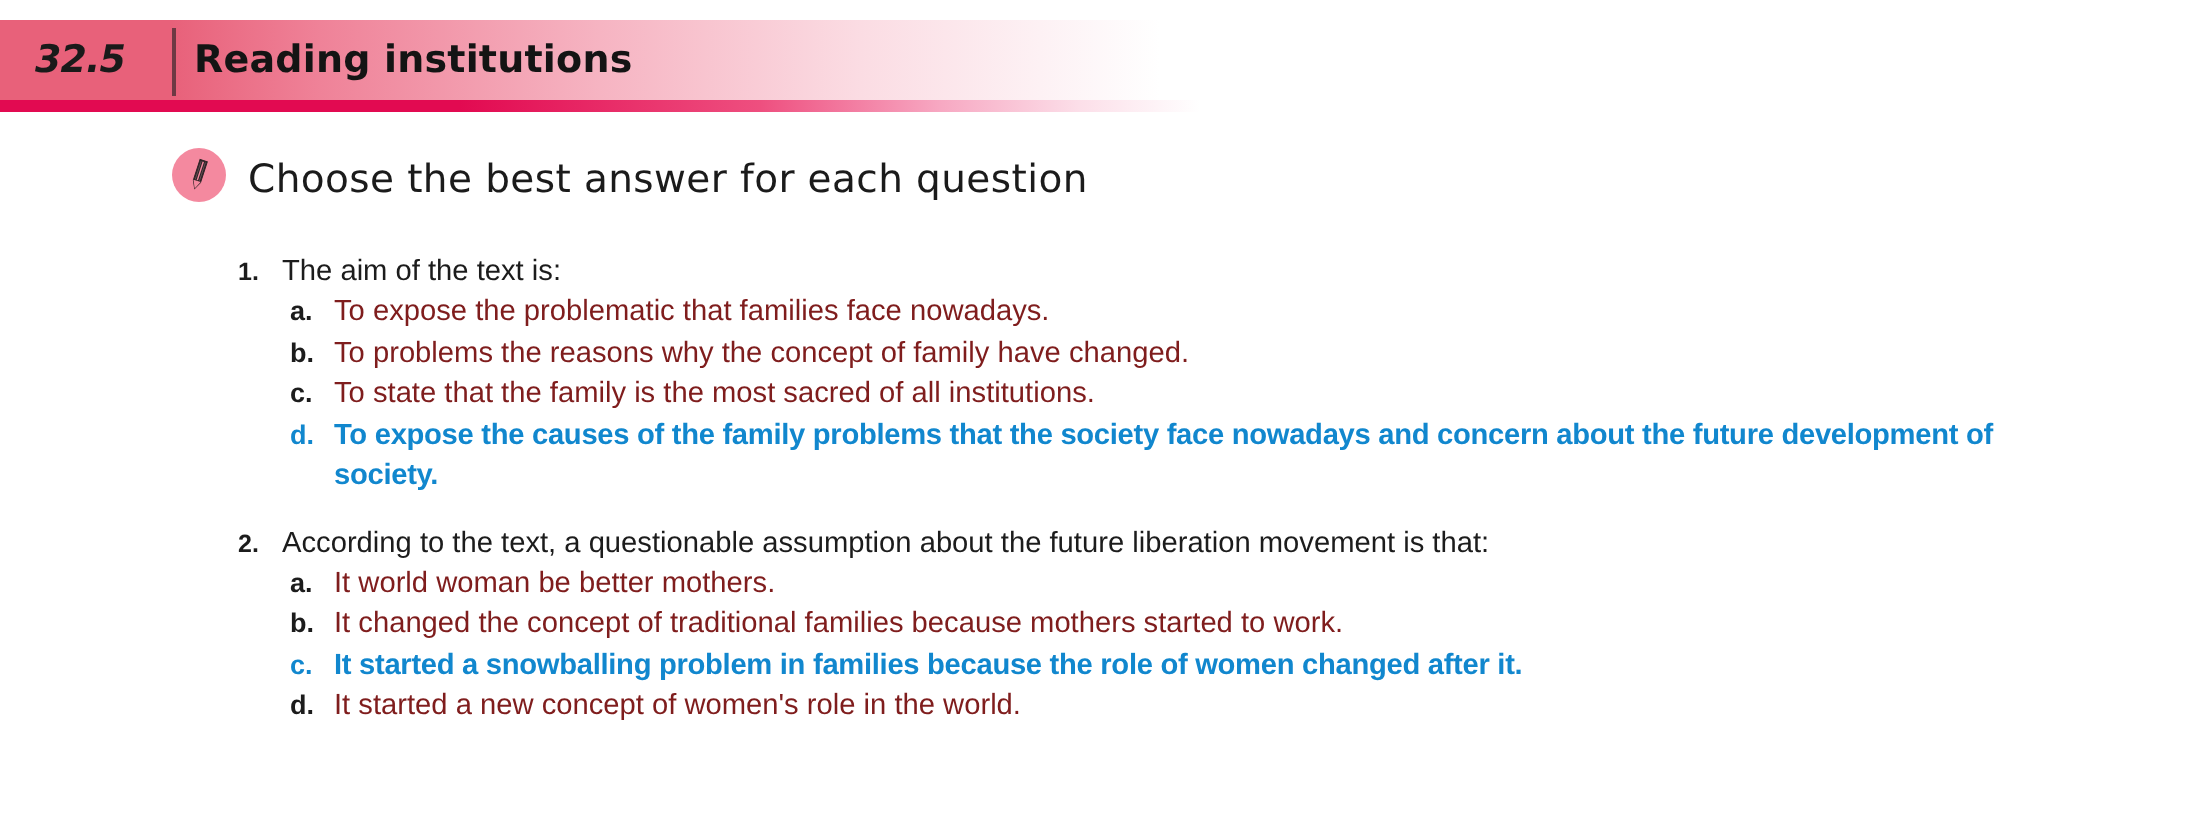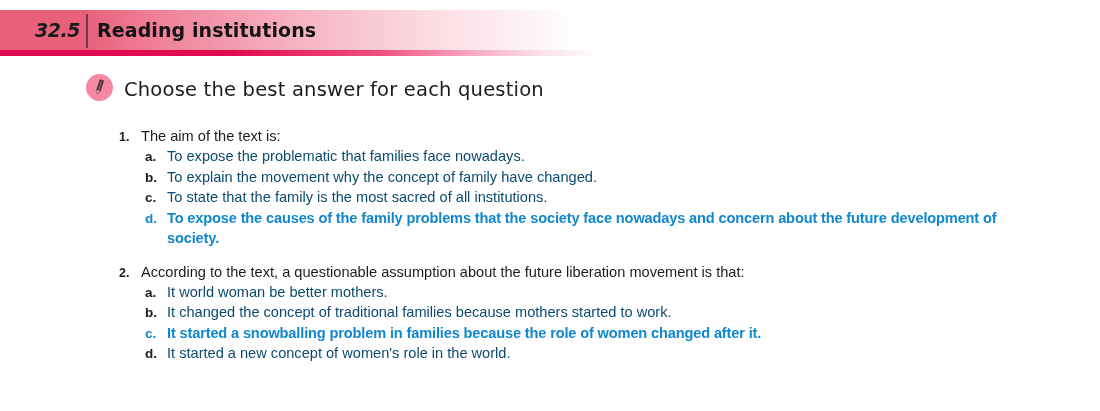--- a/index.html
+++ b/index.html
@@ -69,21 +69,21 @@
     background: #58323b;
     opacity: .85;
   }
   .header-number {
     position: absolute;
     left: 0;
     top: 0;
     width: 80px;
     height: 40px;
     line-height: 40px;
-    text-align: right;
+    text-align: center;
     font-family: "DejaVu Sans", sans-serif;
     font-weight: bold;
     font-style: italic;
     font-size: 19px;
     color: #1a1a1a;
     letter-spacing: -0.5px;
   }
   .header-title {
     position: absolute;
     left: 97px;
@@ -164,21 +164,21 @@
   .opt-letter {
     width: 22px;
     flex: 0 0 auto;
     font-weight: bold;
     font-size: 13.5px;
     color: #1c1c1c;
     font-family: "Liberation Sans", sans-serif;
   }
   .opt-text {
     font-size: 14.6px;
-    color: #0c4a6e;
+    color: #7f1d1d;
     line-height: 20.5px;
     max-width: 840px;
     font-family: "Liberation Sans", sans-serif;
   }
 
   .opt-row.correct .opt-letter,
   .opt-row.correct .opt-text {
     color: #1187ce;
     font-weight: bold;
   }
@@ -221,21 +221,21 @@
     <div class="q-stem">
       <span class="q-num">1.</span>
       <span class="q-text">The aim of the text is:</span>
     </div>
     <div class="opt-row">
       <span class="opt-letter">a.</span>
       <span class="opt-text">To expose the problematic that families face nowadays.</span>
     </div>
     <div class="opt-row">
       <span class="opt-letter">b.</span>
-      <span class="opt-text">To explain the movement why the concept of family have changed.</span>
+      <span class="opt-text">To problems the reasons why the concept of family have changed.</span>
     </div>
     <div class="opt-row">
       <span class="opt-letter">c.</span>
       <span class="opt-text">To state that the family is the most sacred of all institutions.</span>
     </div>
     <div class="opt-row correct">
       <span class="opt-letter">d.</span>
       <span class="opt-text">To expose the causes of the family problems that the society face nowadays and concern about the future development of society.</span>
     </div>
   </div>

